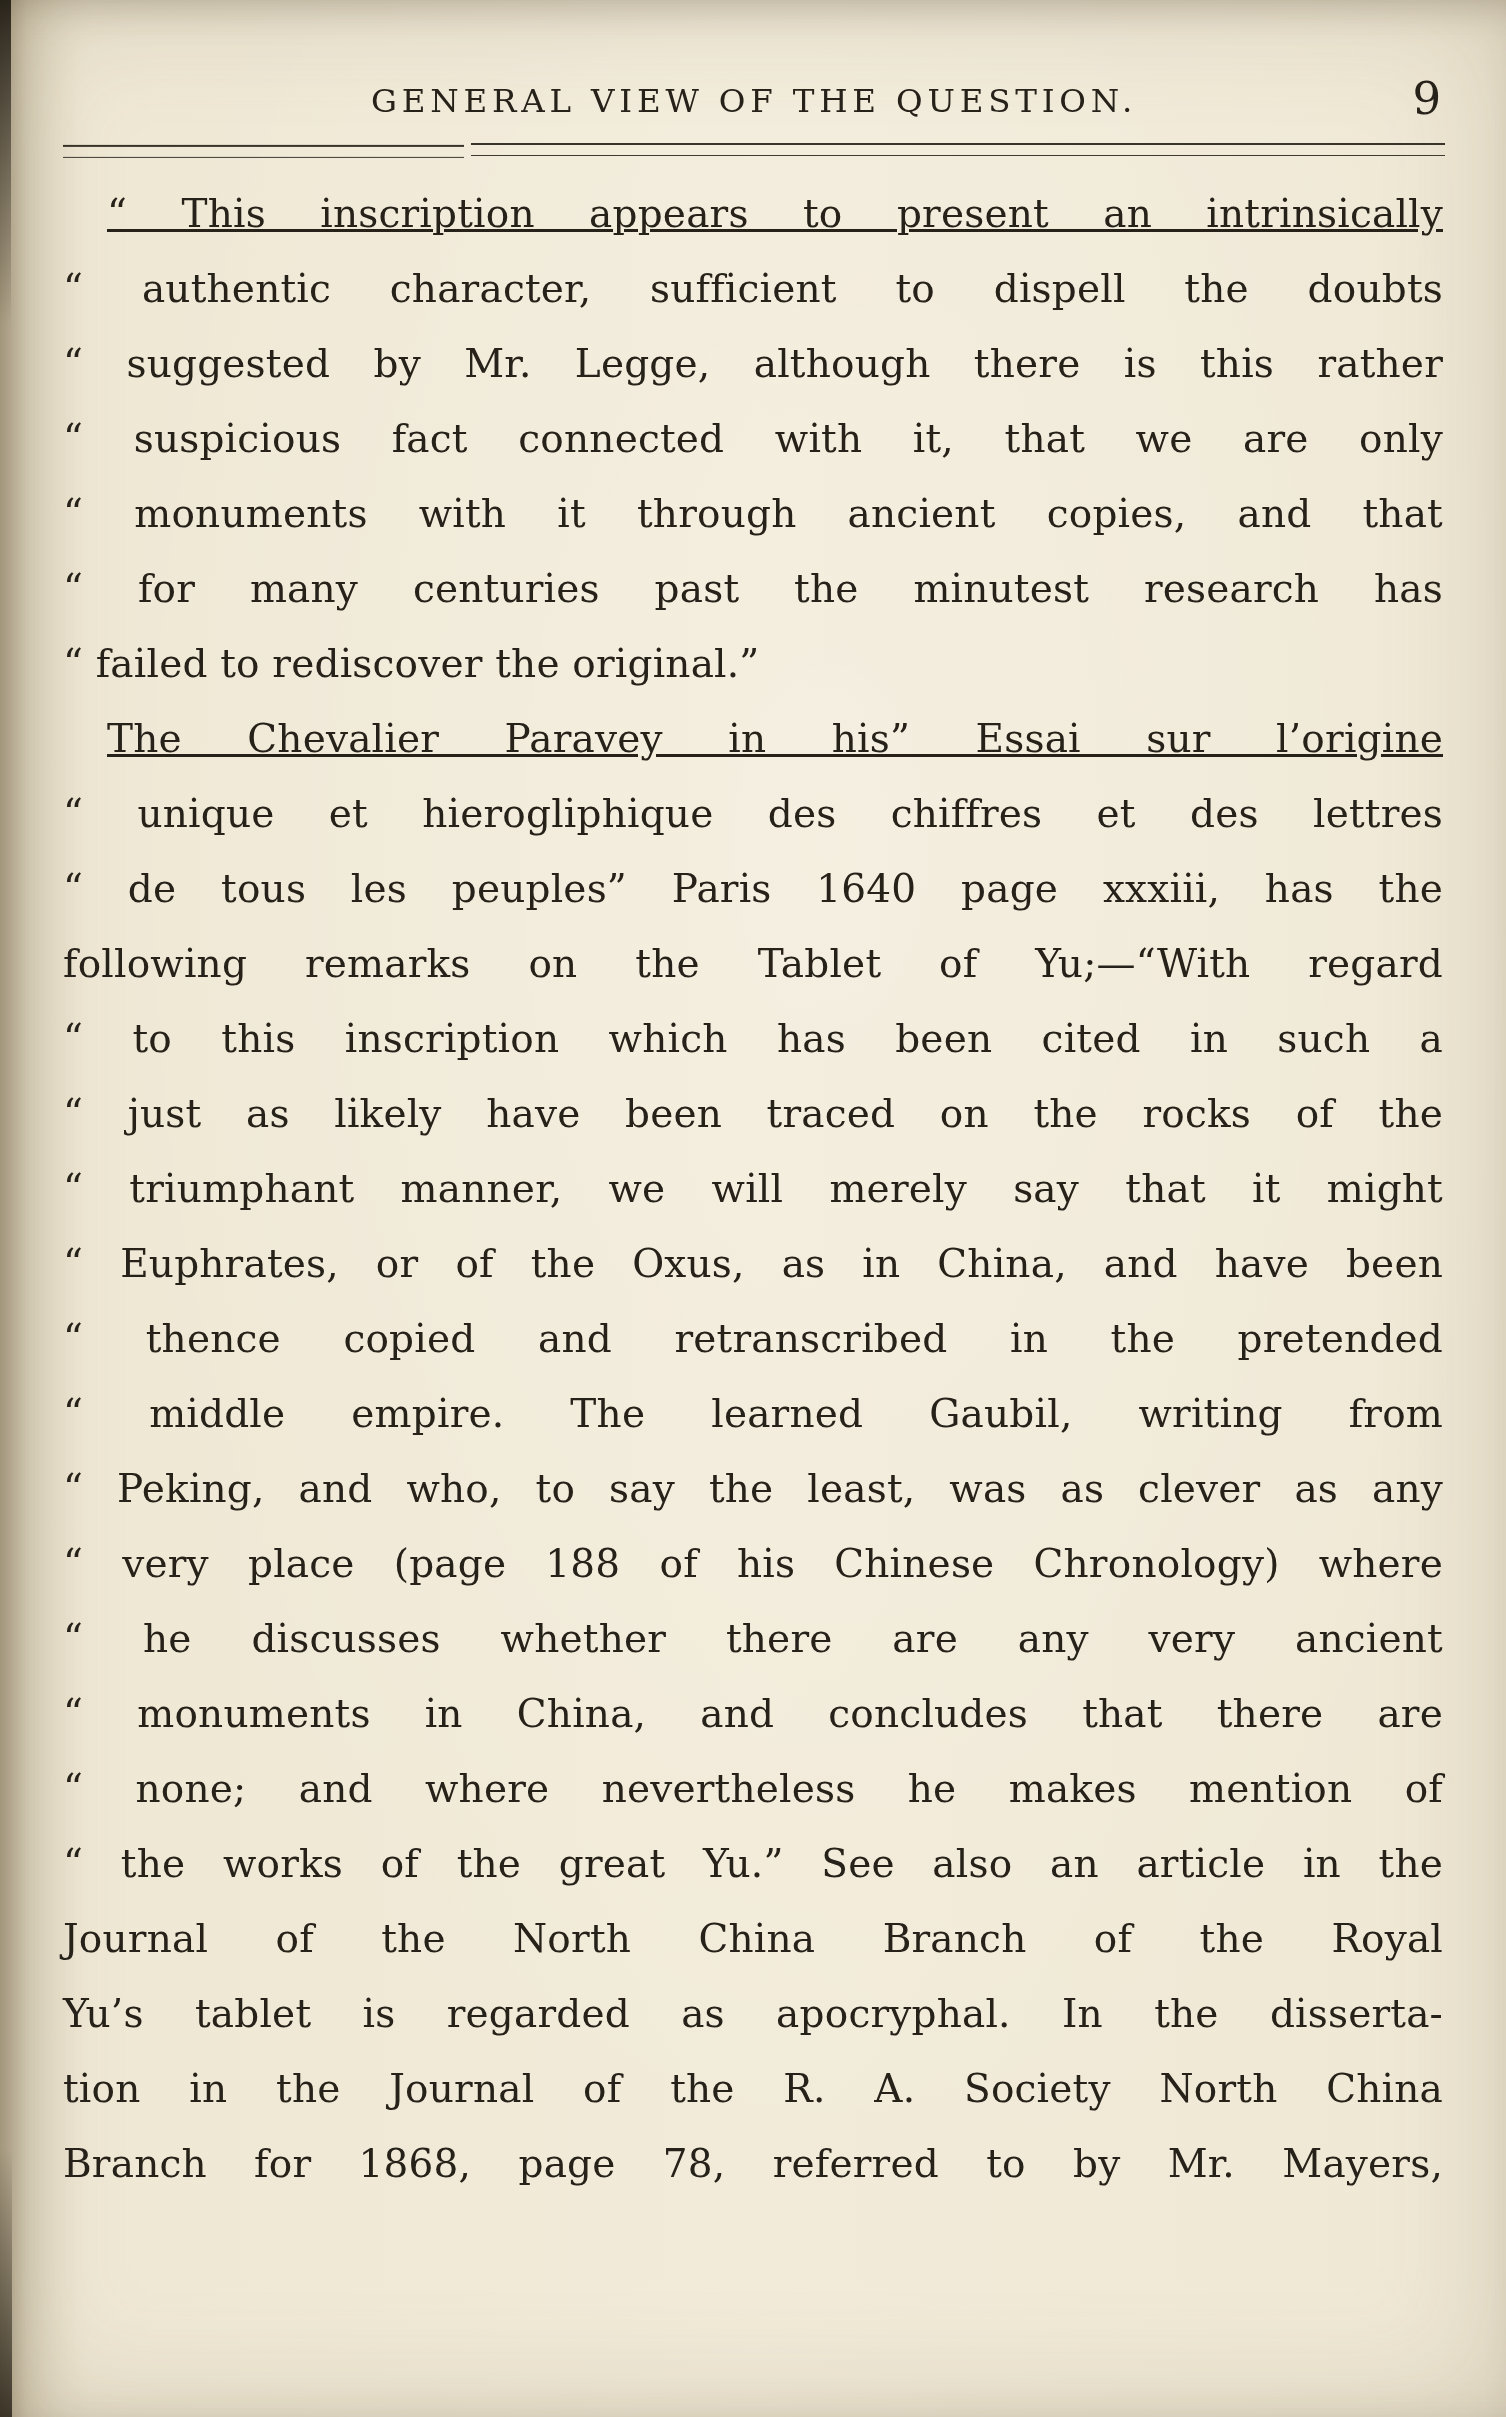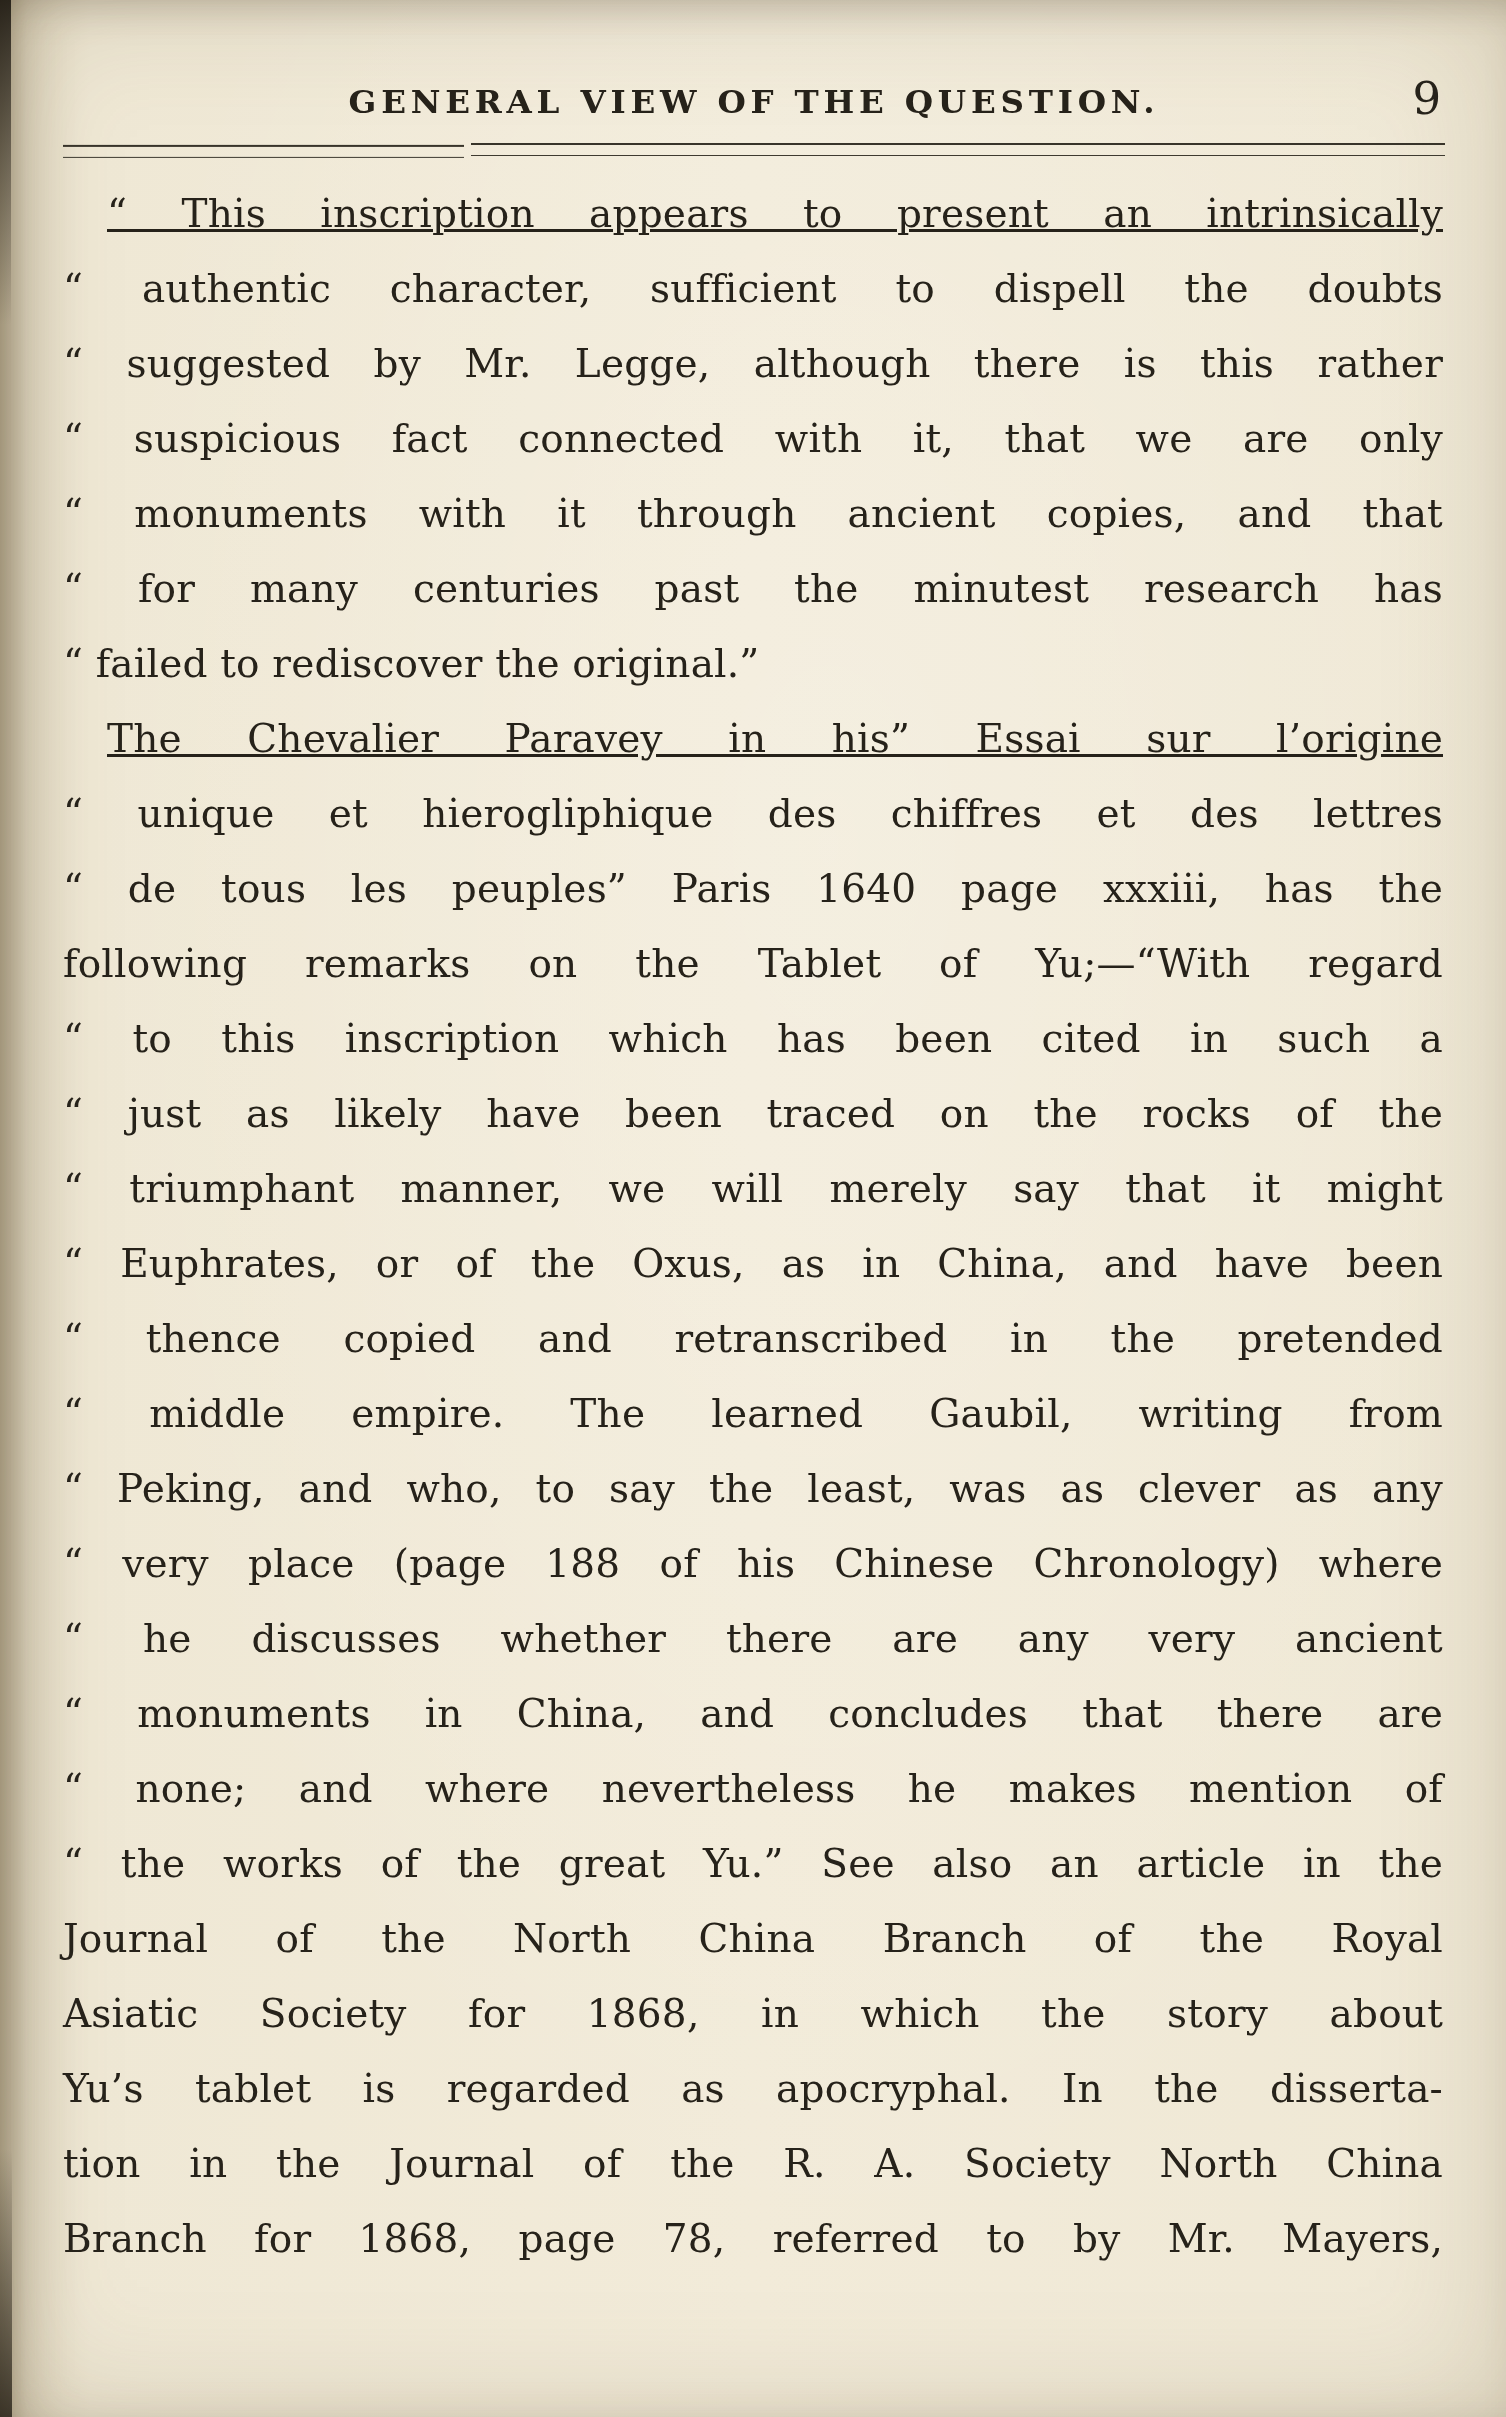--- a/index.html
+++ b/index.html
@@ -53,21 +53,21 @@
     top: 82px;
     left: 65px;
     width: 1378px;
     height: 57px;
   }
   .running-title {
     display: block;
     text-align: center;
     font-size: 32.5px;
     letter-spacing: 4.8px;
-    font-weight: 700;
+    font-weight: 400;
     color: var(--ink, #2a261e);
     white-space: nowrap;
   }
   .page-number {
     position: absolute;
     right: 1.9px;
     top: -9.6px;
     font-size: 45px;
     color: var(--ink, #26221a);
   }
@@ -148,20 +148,19 @@
       <div class="line">“ Euphrates, or of the Oxus, as in China, and have been</div>
       <div class="line">“ thence copied and retranscribed in the pretended</div>
       <div class="line">“ middle empire.  The learned Gaubil, writing from</div>
       <div class="line">“ Peking, and who, to say the least, was as clever as any</div>
       <div class="line">“ very place (page 188 of his Chinese Chronology) where</div>
       <div class="line">“ he discusses whether there are any very ancient</div>
       <div class="line">“ monuments in China, and concludes that there are</div>
       <div class="line">“ none; and where nevertheless he makes mention of</div>
       <div class="line">“ the works of the great Yu.”  See also an article in the</div>
       <div class="line">Journal of the North China Branch of the Royal</div>
-      <div class="line">Asiatic Society for 1868, in which the story about</div>
       <div class="line">Yu’s tablet is regarded as apocryphal.  In the disserta-</div>
       <div class="line">tion in the Journal of the R. A. Society North China</div>
       <div class="line">Branch for 1868, page 78, referred to by Mr. Mayers,</div>
     </div>
 
 </div>
 
 
 </body></html>

